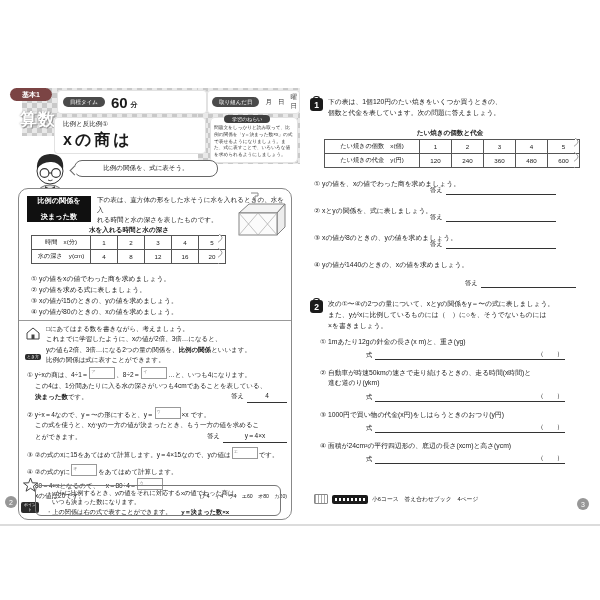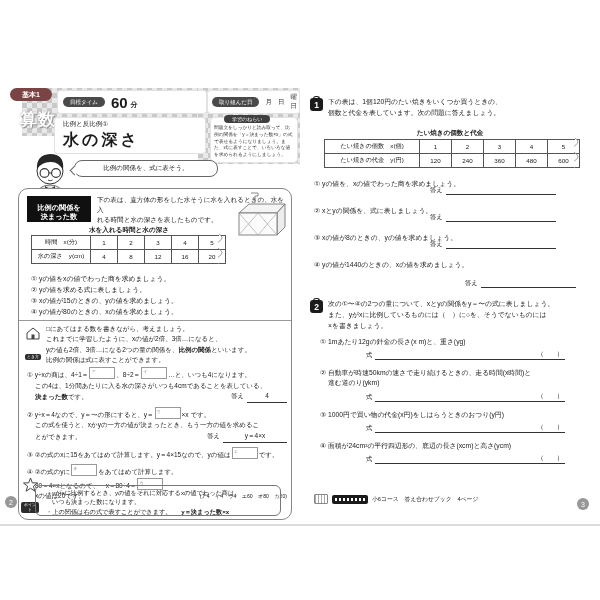--- a/index.html
+++ b/index.html
@@ -37,21 +37,21 @@
   
   #conan{left:20px;top:64px;}
   #bubble{left:66px;top:74px;width:142px;height:15px;border:1px solid #666;border-radius:8px;
      background:#fff;font-size:6.5px;display:flex;align-items:center;justify-content:center;}
   #bubble-tail{position:absolute;left:-4px;top:6px;width:6px;height:6px;background:#fff;
      border-left:1px solid #666;border-bottom:1px solid #666;transform:rotate(45deg);}
   
   #mainbox{left:10px;top:102px;width:274px;height:332px;border:1.5px solid #888;border-radius:10px;
      box-sizing:border-box;background:#fff;}
   #lesson-label{left:8px;top:7px;width:64px;height:26px;background:#101010;color:#fff;
-     font-size:7.2px;font-weight:bold;display:flex;flex-direction:column;align-items:center;justify-content:flex-end;line-height:1.35;}
+     font-size:7.2px;font-weight:bold;display:flex;flex-direction:column;align-items:center;justify-content:space-between;line-height:1.35;}
   .body-line{font-size:6.6px;line-height:1.5;}
   #intro{left:78px;top:6px;width:192px;}
   #table-title-l{left:20px;top:37px;width:180px;text-align:center;font-weight:bold;font-size:6.6px;}
   table.dt{border-collapse:collapse;background:#fff;}
   table.dt td{border:1px solid #555;font-size:6.2px;text-align:center;padding:0;height:13px;}
   #dtable-l{position:absolute;left:12px;top:46px;}
   #dtable-l td.lab{width:58px;}
   #dtable-l td.v{width:26px;}
   #dtable-r{position:absolute;left:24px;top:53px;}
   #dtable-r td.lab{width:94px;}
@@ -117,21 +117,21 @@
 
     <div class="abs wbox" id="datebox">
       <span class="pill">取り組んだ日</span>
       <span class="datechar">月</span>
       <span class="datechar">日</span>
       <span class="datechar">曜日</span>
     </div>
 
     <div class="abs wbox" id="titlebox">
       <div id="unit-label">比例と反比例①</div>
-      <div id="lesson-title">水の深さ</div>
+      <div id="lesson-title">xの商は</div>
     </div>
 
     <div class="abs wbox" id="goalbox">
       <span id="goal-pill" class="pill">学習のねらい</span>
       <div id="goal-text">問題文をしっかりと読み取って、比例の関係を「y＝決まった数×x」の式で表せるようになりましょう。また、式に表すことで、いろいろな値を求められるようにしましょう。</div>
     </div>
 
     <div class="abs" id="conan">
       <svg width="44" height="46" viewBox="0 0 44 46">
         <path d="M8 46 Q10 35 22 35 Q34 35 36 46 Z" fill="#e3e3e3" stroke="#555" stroke-width="0.8"></path>

